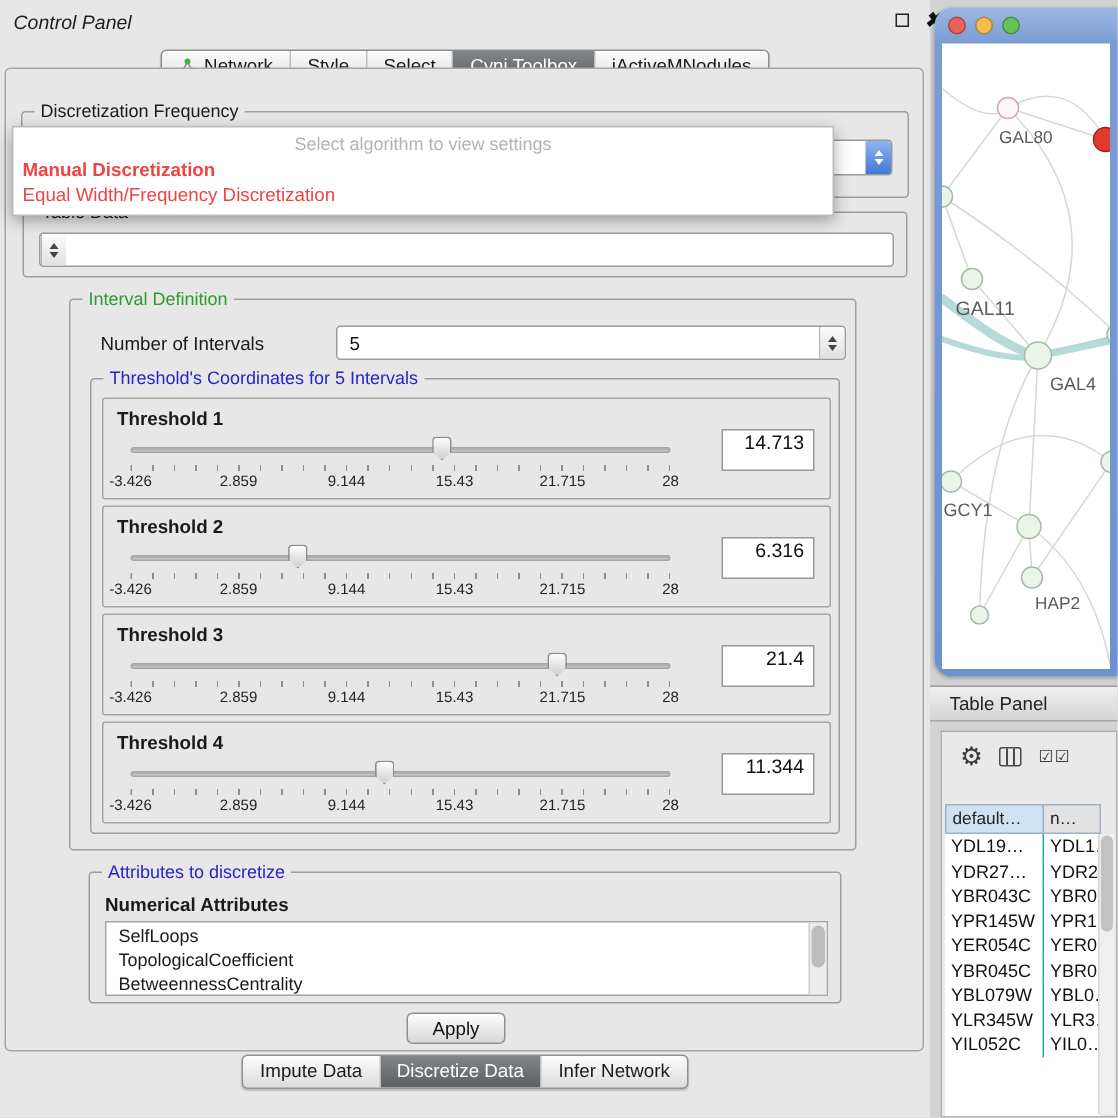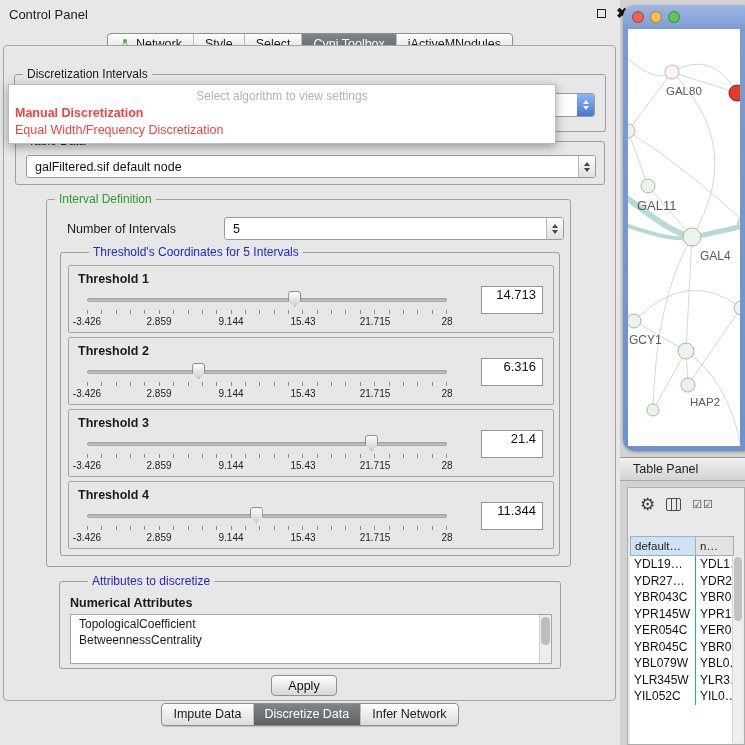--- a/index.html
+++ b/index.html
@@ -3,21 +3,21 @@
 <meta charset="utf-8">
 <style>
   * { box-sizing: border-box; margin:0; padding:0; }
   html,body { width:745px; height:745px; }
   body { font-family:"Liberation Sans", sans-serif; background:#d2d2d2; position:relative;
          overflow:hidden; font-size:12px; color:#1a1a1a; }
   .abs { position:absolute; }
 
   
   #control-panel { left:0; top:0; width:620px; height:745px; background:#e7e7e7; }
-  #titlebar { left:0; top:0; width:640px; height:28px; }
+  #titlebar { left:0; top:0; width:640px; height:28px;font-style:italic; }
   #titlebar .title { position:absolute; left:9px; top:7px; font-size:13px; color:#1d1d1d; }
   #win-controls { position:absolute; right:12px; top:8px; display:flex; gap:10px; align-items:center; }
   .float-icon { width:9px; height:9px; border:1.5px solid #222; display:inline-block; }
   .close-icon { font-size:14px; font-weight:bold; color:#111; line-height:11px; }
 
   .seg-bar { display:flex; border:1px solid #8f8f8f; border-radius:4px; overflow:hidden;
              background:linear-gradient(#fdfdfd,#dcdcdc); box-shadow:0 1px 1px rgba(0,0,0,.18); }
   .seg { padding:3px 11px 4px; font-size:12.5px; color:#1a1a1a; border-left:1px solid #bdbdbd;
          white-space:nowrap; display:flex; align-items:center; gap:5px; cursor:default; }
   .seg:first-child { border-left:none; }
@@ -26,21 +26,21 @@
   #top-tabs { left:0; width:620px; top:33px; display:flex; justify-content:center; }
   #bottom-tabs { left:0; width:620px; top:703px; display:flex; justify-content:center; }
 
   #main-panel { left:3px; top:45px; width:613px; height:656px; border:1px solid #a6a6a6;
                 border-radius:4px; background:#e7e7e7; }
 
   .groupbox { position:absolute; border:1px solid #9e9e9e; border-radius:3px; }
   .groupbox > .gtitle { position:absolute; top:-8px; left:8px; background:#e7e7e7; padding:0 4px;
                         font-size:12px; white-space:nowrap; }
   .gtitle.green { color:#2e9b2e; }
-  .gtitle.blue  { color:#2525cc;margin-left:20px; }
+  .gtitle.blue  { color:#2525cc; }
 
   .combo { position:absolute; background:#fff; border:1px solid #9b9b9b; border-radius:3px;
            display:flex; align-items:center; }
   .combo .cval { flex:1; padding:0 8px; font-size:12.5px; color:#111; white-space:nowrap; overflow:hidden; }
   .stepper { width:17px; align-self:stretch; border-left:1px solid #b5b5b5; display:flex;
              flex-direction:column; align-items:center; justify-content:center; gap:2px;
              background:linear-gradient(#fcfcfc,#e0e0e0); border-radius:0 2px 2px 0; }
   .stepper.blue { background:linear-gradient(#8cb6f2,#4377d4); border-left:none; }
   .arr { width:0; height:0; border-left:3.5px solid transparent; border-right:3.5px solid transparent; }
   .arr.up { border-bottom:4px solid #444; }
@@ -161,34 +161,33 @@
         </div>
         <div class="seg">
           <span>jActiveMNodules</span>
         </div>
       </div>
   </div>
 
   <div id="main-panel" class="abs">
 
     <div class="groupbox" style="left:10px; top:28px; width:592px; height:58px;">
-      <span class="gtitle">Discretization Intervals</span>
+      <span class="gtitle">Discretization Frequency</span>
       <div class="combo" style="left:10px; top:18px; width:570px; height:24px;">
         <span class="cval"></span>
         <span class="stepper blue">
           <span class="arr up"></span>
           <span class="arr dn"></span>
         </span>
       </div>
     </div>
 
     <div class="groupbox" style="left:11px; top:95px; width:590px; height:44px;">
       <span class="gtitle">Table Data</span>
       <div class="combo" style="left:10px; top:13px; width:570px; height:23px;">
-        <span class="cval">galFiltered.sif default node</span>
         <span class="stepper">
           <span class="arr up"></span>
           <span class="arr dn"></span>
         </span>
       </div>
     </div>
 
     <div class="groupbox" style="left:42px; top:153px; width:525px; height:368px;">
       <span class="gtitle green">Interval Definition</span>
 
@@ -275,20 +274,21 @@
             </div>
           </div>
       </div>
     </div>
 
     <div class="groupbox" style="left:55px; top:535px; width:502px; height:88px;">
       <span class="gtitle blue">Attributes to discretize</span>
       <span style="position:absolute; left:10px; top:14px; font-weight:bold; font-size:12.5px;">Numerical Attributes</span>
       <div id="attr-list">
         <div id="attr-items">
+            <div class="li">SelfLoops</div>
             <div class="li">TopologicalCoefficient</div>
             <div class="li">BetweennessCentrality</div>
           </div>
         <div id="attr-scroll">
           <div class="sthumb"></div>
         </div>
       </div>
     </div>
 
     <button class="push-btn" style="left:267px; top:629px; width:66px; height:21px;">Apply</button>

